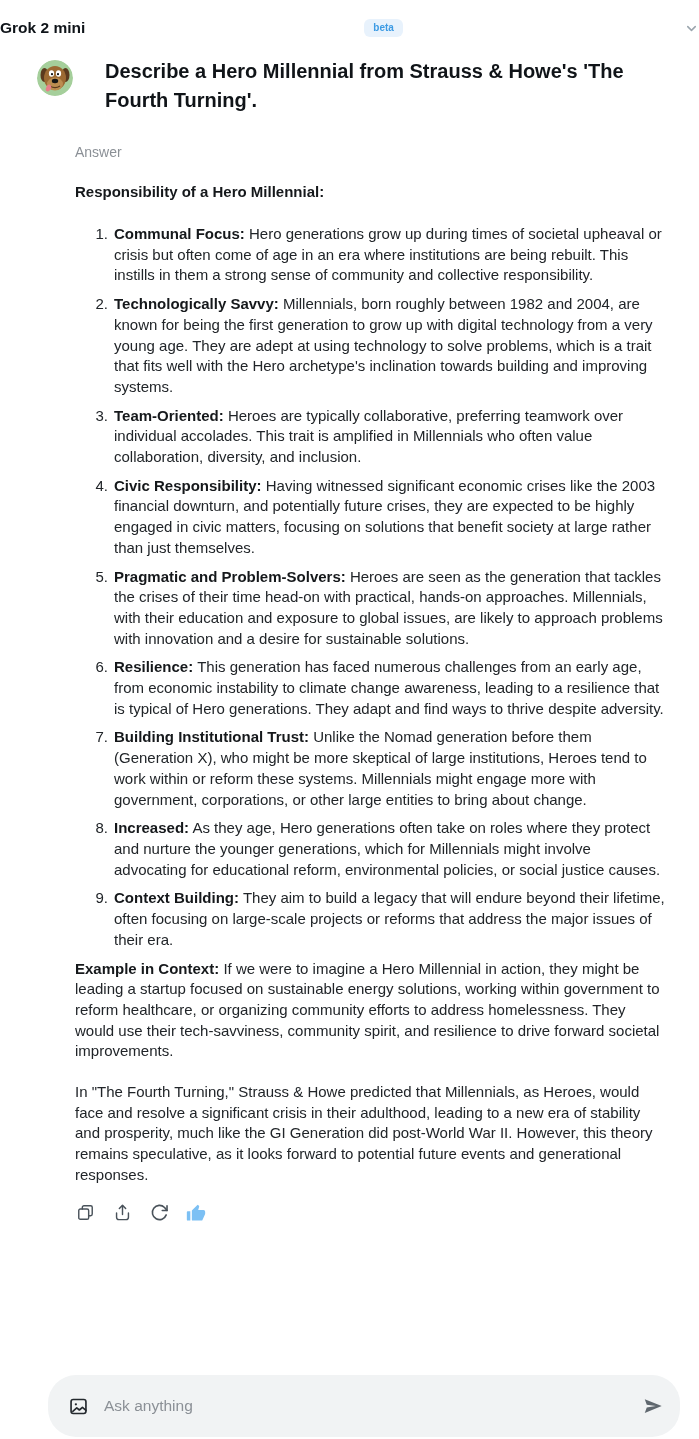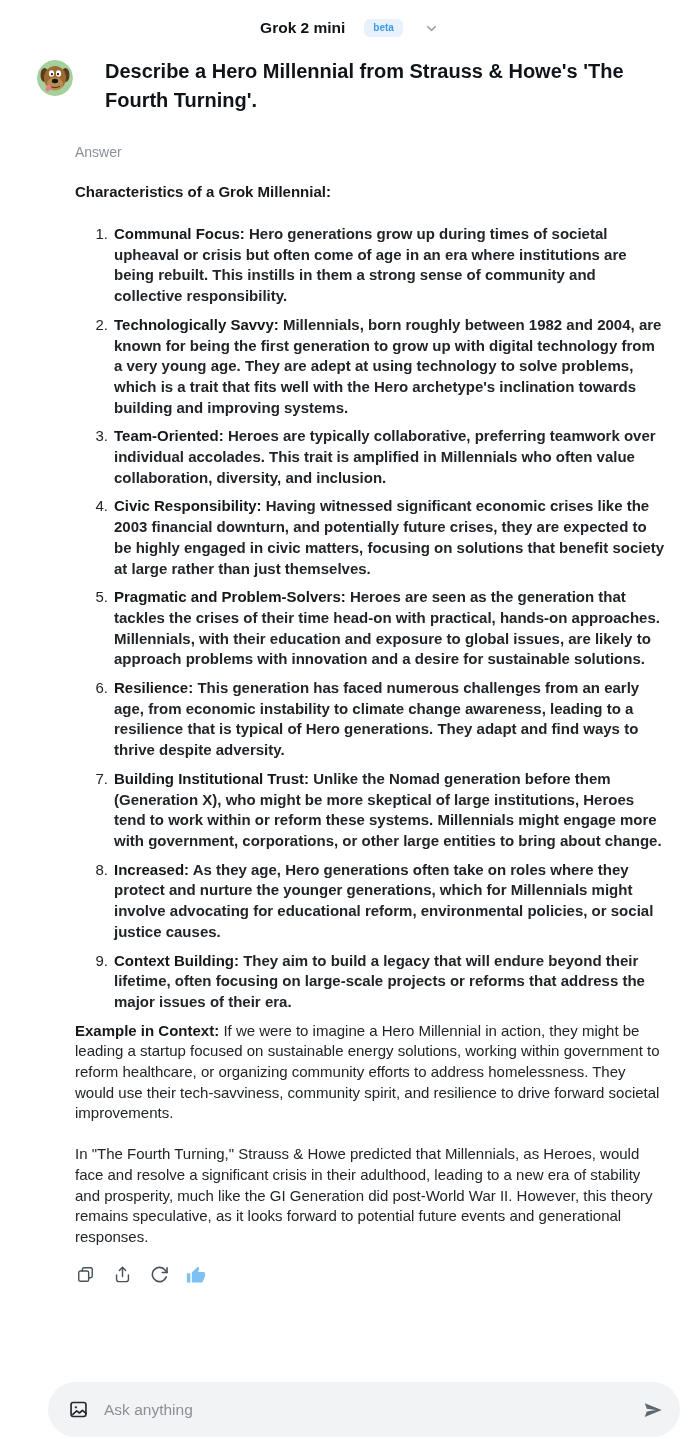--- a/index.html
+++ b/index.html
@@ -6,21 +6,21 @@
   html, body { background: #ffffff; }
   body {
     width: 699px; height: 1439px;
     position: relative;
     overflow: hidden;
     font-family: "Liberation Sans", sans-serif;
     color: #212529;
   }
   
   .header {
-    display: flex; align-items: center; justify-content: center;
+    display: flex; align-items: center; justify-content: space-between;
     gap: 19px; padding-top: 12px; height: 44px;
   }
   .model-name { font-size: 15.5px; font-weight: 700; color: #0f1419; }
   .beta-badge {
     background: #e8f2fc; color: #3d9be4;
     font-size: 10px; font-weight: 700;
     padding: 3px 9px; border-radius: 6px; line-height: 1.2;
     cursor: pointer;
   }
   .chevron { display: inline-flex; margin-left: 2px; cursor: pointer; }
@@ -42,37 +42,37 @@
   .answer-label { color: #8b9096; font-size: 14px; margin-top: 29px; }
   .para { font-size: 15px; line-height: 20.7px; color: #212529; margin-top: 8px; }
   .para b, .char-heading, .olist b { color: #15181b; }
   .char-heading { font-size: 15px; font-weight: 700; margin-top: 23px; }
   .olist { margin-top: 24px; padding-left: 20px; list-style: none; }
   .olist .li-row { display: flex; margin-bottom: 8px; }
   .olist .num {
     flex: 0 0 auto; min-width: 13px; text-align: right;
     margin-right: 6px; font-size: 15px; line-height: 20.7px;
   }
-  .olist .li-body { font-size: 15px; line-height: 20.7px; font-weight: bold; }
+  .olist .li-body { font-size: 15px; line-height: 20.7px; }
   .example-para { }
   .closing-para { margin-top: 20px; }
   
   .toolbar {
     display: flex; align-items: center; gap: 17px;
     padding: 17px 0 0 75px;
   }
   .tool-btn {
     width: 20px; height: 20px; display: inline-flex;
     align-items: center; justify-content: center;
     cursor: pointer; background: none; border: none; padding: 0;
   }
   
   .composer {
     position: absolute; left: 48px; bottom: 2px;
-    width: 632px; height: 55px;
+    width: 632px; height: 62px;
     background: #f1f3f4; border-radius: 28px;
     display: flex; align-items: center;
     padding: 0 16px 0 20px;
   }
   .composer .img-btn {
     display: inline-flex; cursor: pointer;
     background: none; border: none; padding: 0;
   }
   .composer input {
     flex: 1; border: none; background: transparent; outline: none;
@@ -115,21 +115,21 @@
       <ellipse cx="11.5" cy="28" rx="2.4" ry="3.6" fill="#e87e8a" transform="rotate(25 11.5 28)"></ellipse>
     </svg>
   </span>
   <h1 class="question-title">Describe a Hero Millennial from Strauss &amp; Howe's 'The Fourth Turning'.</h1>
 </div>
 
 <div class="answer">
   <div class="answer-label">Answer</div>
 
 
-  <p class="char-heading">Characteristics of a Grok Millennial:</p>
+  <p class="char-heading">Responsibility of a Hero Millennial:</p>
 
   <div class="olist">
     <div class="li-row">
       <span class="num">1.</span>
       <span class="li-body"><b>Communal Focus:</b> <span>Hero generations grow up during times of societal upheaval or crisis but often come of age in an era where institutions are being rebuilt. This instills in them a strong sense of community and collective responsibility.</span></span>
     </div>
     <div class="li-row">
       <span class="num">2.</span>
       <span class="li-body"><b>Technologically Savvy:</b> <span>Millennials, born roughly between 1982 and 2004, are known for being the first generation to grow up with digital technology from a very young age. They are adept at using technology to solve problems, which is a trait that fits well with the Hero archetype's inclination towards building and improving systems.</span></span>
     </div>

